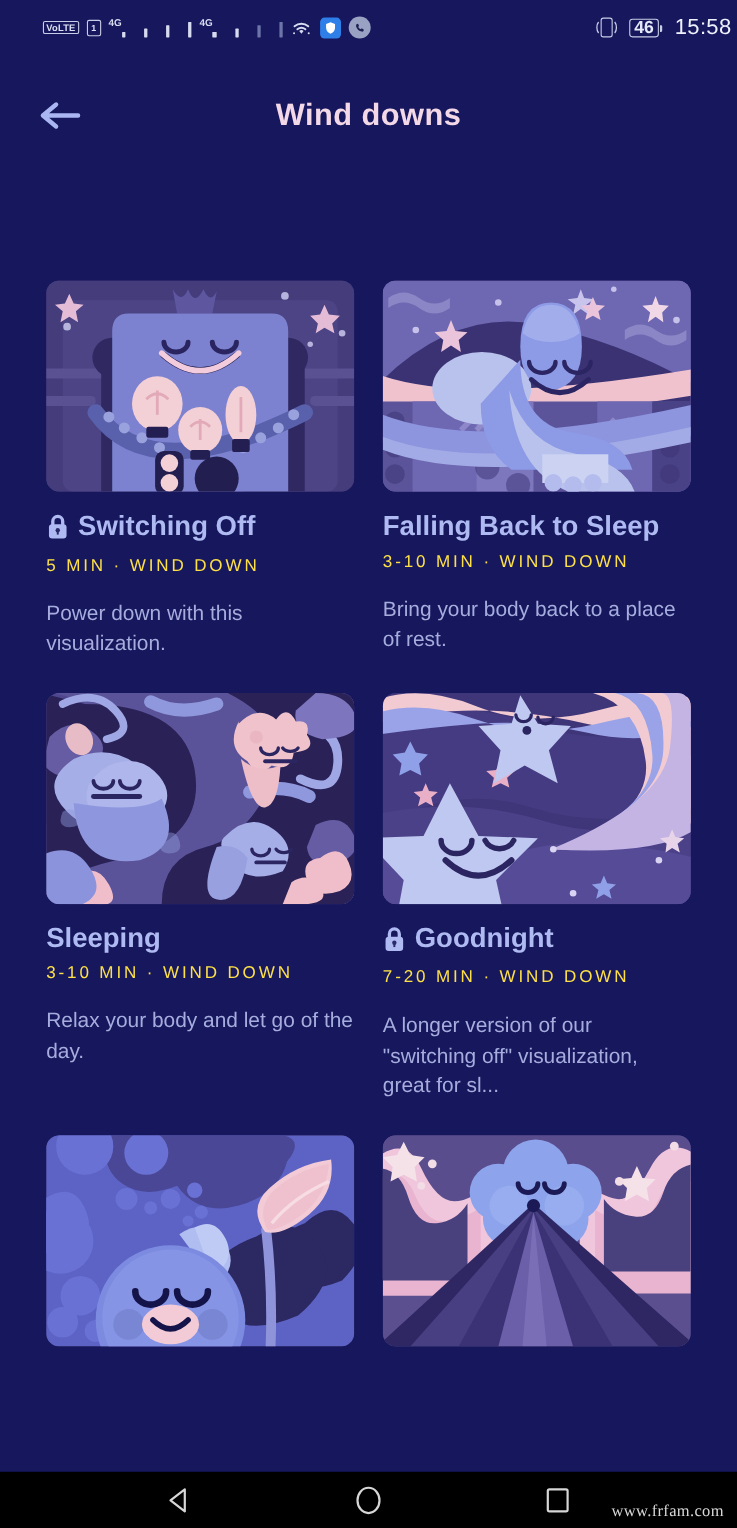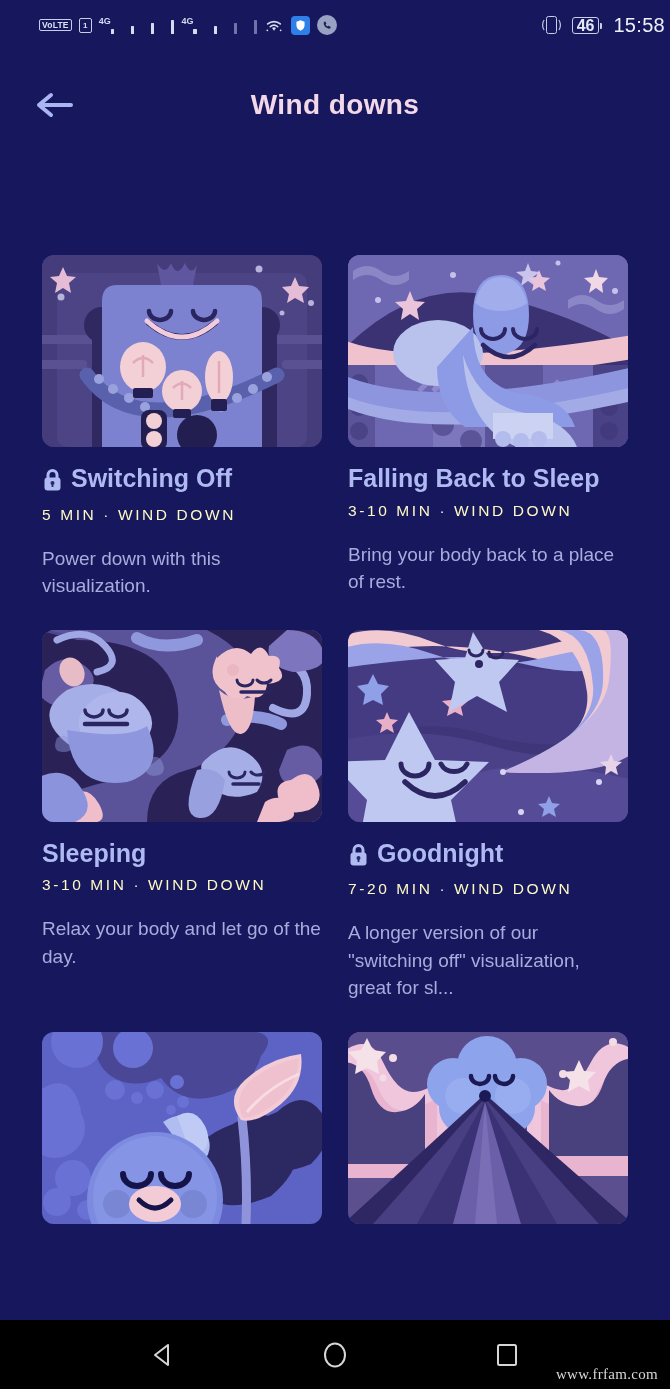--- a/index.html
+++ b/index.html
@@ -87,30 +87,30 @@
     position:relative; background:#3A3272;
   }
   .thumb svg{ display:block; width:100%; height:100%; }
   .card-title{
     margin-top:16px; font-size:25px; font-weight:bold; color:#AFBAF2;
     line-height:1.22; display:flex; align-items:flex-start; gap:8px;
     flex-wrap:wrap;
   }
   .lock{ flex:0 0 auto; margin-top:4px; }
   .card-meta{
-    margin-top:8px; font-size:15.5px; color:#fef9c3;
+    margin-top:8px; font-size:15.5px; color:#fde047;
     letter-spacing:2.6px; font-weight:500;
   }
   .card-desc{
     margin-top:21px; font-size:19px; color:#A6ADDE; line-height:1.45;
   }
 
   
   .navbar{
-    position:absolute; left:0; right:0; bottom:0; height:69px;
+    position:absolute; left:0; right:0; bottom:0; height:51px;
     background:#000; display:flex; align-items:center; justify-content:center;
     gap:120px;
   }
   .navbar .slot{ width:52px;height:52px;display:flex;align-items:center;justify-content:center;cursor:pointer;}
   .watermark{
     position:absolute; right:12px; bottom:6px;
     color:#D8D8D8; font-size:15px; letter-spacing:.3px;
     font-family:"Liberation Serif", serif;
   }
 </style>

